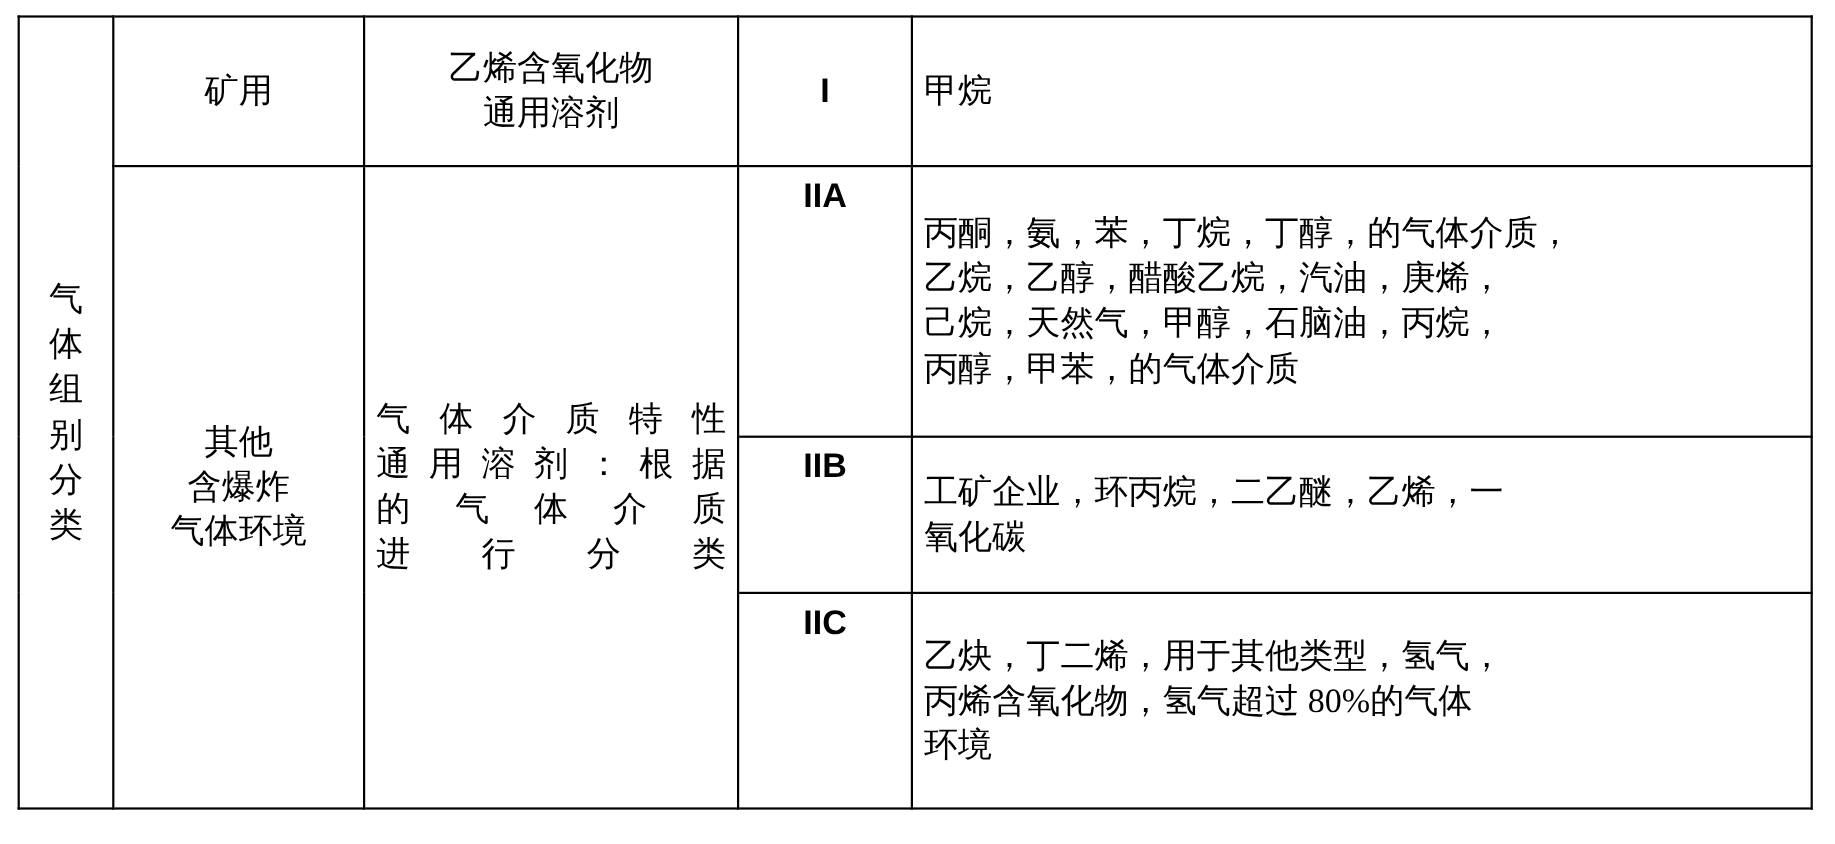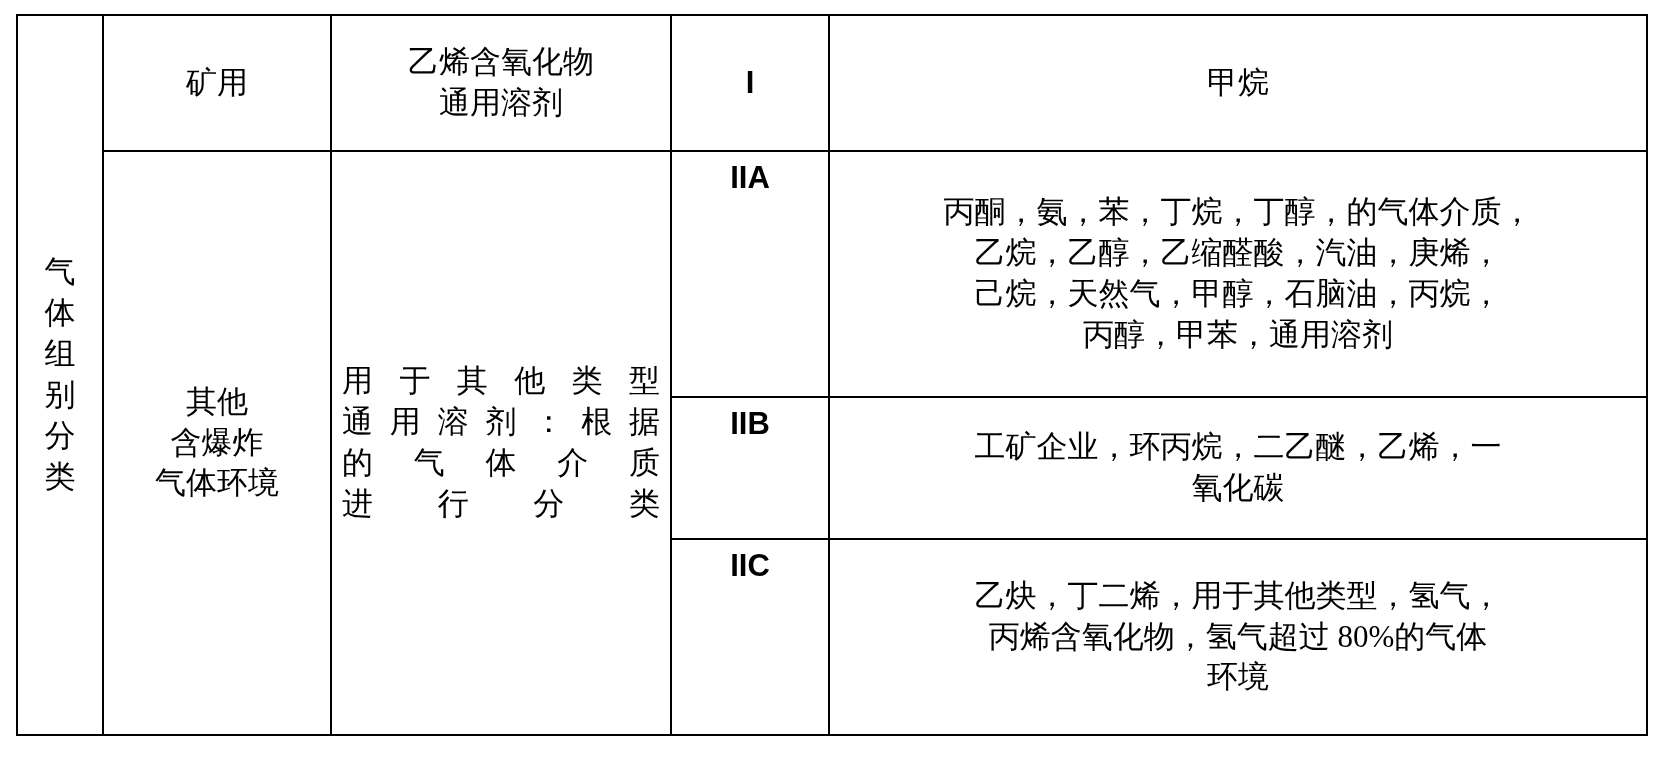--- a/index.html
+++ b/index.html
@@ -68,21 +68,21 @@
     font-size: 33px;
     font-weight: 600;
     vertical-align: top;
     padding-top: 12px;
   }
   .group-cell.top-align {
     vertical-align: top;
     margin-left: 45px;
   }
   .media-cell {
-    text-align: center;
+    text-align: left;
     vertical-align: top;
     padding-top: 12px;
     padding-bottom: 12px;
   }
   .media-cell .ln {
     display: block;
     white-space: nowrap;
   }
   .row-i td { height: 122px; }
   .row-iia td { height: 232px; }
@@ -126,33 +126,33 @@
         </td>
       </tr>
 
       <tr class="row-iia">
         <td class="center-cell" rowspan="3">
           <span class="ln">其他</span>
           <span class="ln">含爆炸</span>
           <span class="ln">气体环境</span>
         </td>
         <td class="justify-cell" rowspan="3">
-          <span class="ln">用于其他类型</span>
+          <span class="ln">气体介质特性</span>
           <span class="ln">通用溶剂：根据</span>
           <span class="ln">的气体介质</span>
           <span class="ln">进行分类</span>
         </td>
         <td class="group-cell top-align">
           <span>IIA</span>
         </td>
         <td class="media-cell">
           <span class="ln">丙酮，氨，苯，丁烷，丁醇，的气体介质，</span>
-          <span class="ln">乙烷，乙醇，乙缩醛酸，汽油，庚烯，</span>
+          <span class="ln">乙烷，乙醇，醋酸乙烷，汽油，庚烯，</span>
           <span class="ln">己烷，天然气，甲醇，石脑油，丙烷，</span>
-          <span class="ln">丙醇，甲苯，通用溶剂</span>
+          <span class="ln">丙醇，甲苯，的气体介质</span>
         </td>
       </tr>
 
       <tr class="row-iib">
         <td class="group-cell top-align">
           <span>IIB</span>
         </td>
         <td class="media-cell">
           <span class="ln">工矿企业，环丙烷，二乙醚，乙烯，一</span>
           <span class="ln">氧化碳</span>

